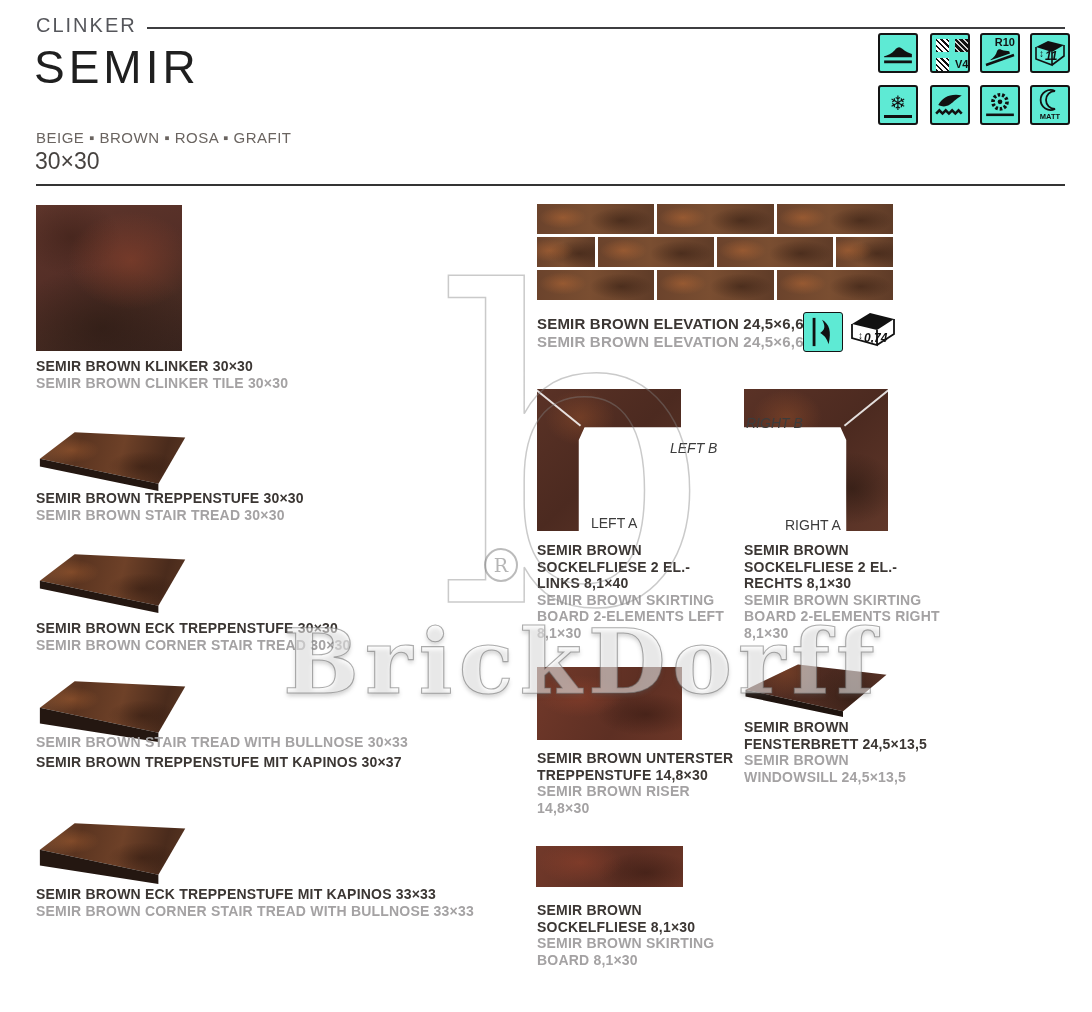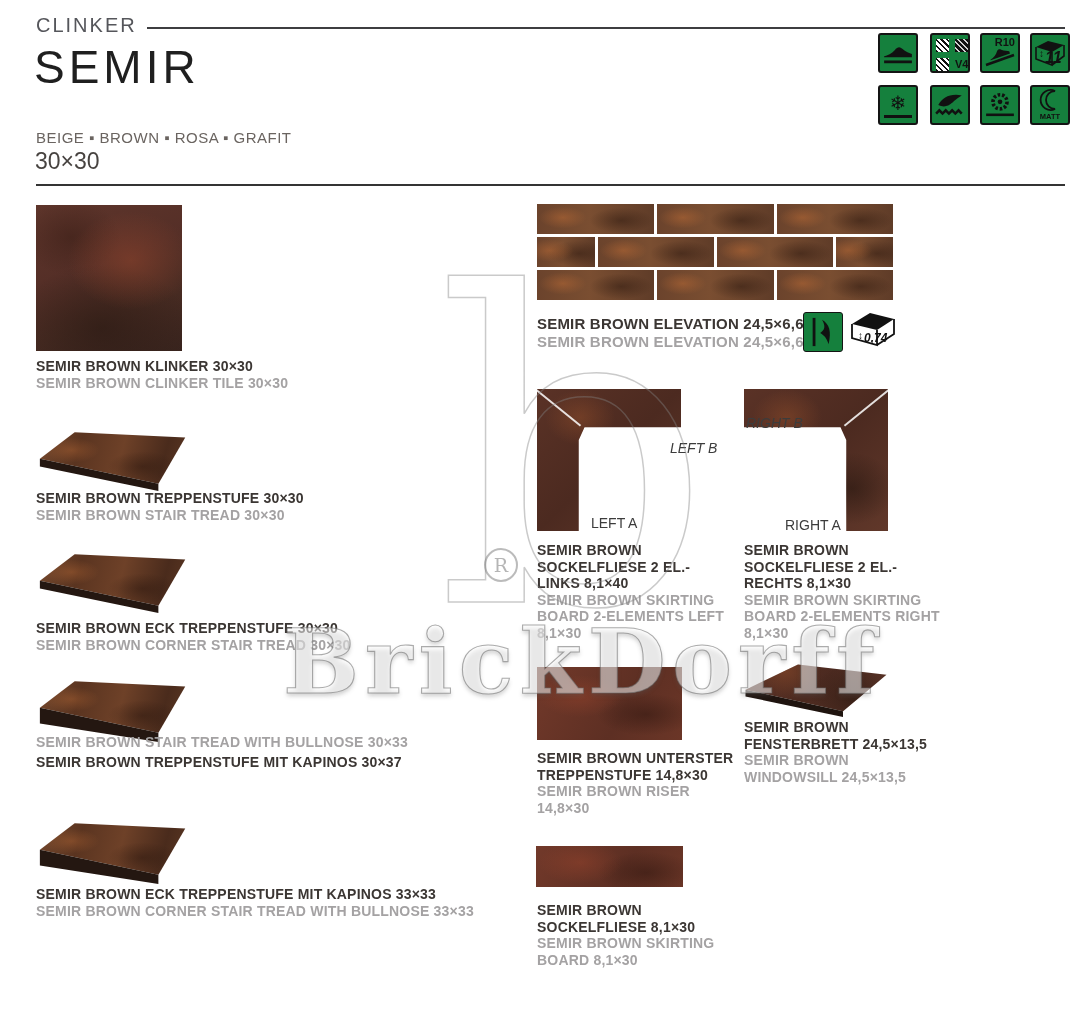--- a/index.html
+++ b/index.html
@@ -10,32 +10,32 @@
   
   .h-category{left:36px;top:14px;font-size:20px;font-weight:500;letter-spacing:2px;color:#55565b;}
   .h-rule{left:147px;top:27px;width:918px;height:2px;background:#3e3e40;}
   .h-series{left:34px;top:40px;font-size:46px;font-weight:500;letter-spacing:4px;color:#1f1f1f;}
   .h-colors{left:36px;top:129px;font-size:15px;font-weight:500;letter-spacing:.5px;color:#6a6460;}
   .h-size{left:35px;top:148px;font-size:23px;font-weight:500;color:#474340;}
   .h-divider{left:36px;top:184px;width:1029px;height:2px;background:#343434;}
 
   
   .badge{position:absolute;width:40px;height:40px;border:2px solid #141414;border-radius:3px;
-         background:#15803d;box-sizing:border-box;}
+         background:#5eead4;box-sizing:border-box;}
   .badge svg{position:absolute;left:50%;top:50%;transform:translate(-50%,-50%);}
   .badge .glyph{position:absolute;left:50%;top:44%;transform:translate(-50%,-50%);font-size:20px;color:#111;}
   .badge .underbar{position:absolute;left:4px;right:4px;bottom:5px;height:2.6px;background:#111;}
   .v4grid{position:absolute;left:4px;top:4px;width:28px;height:28px;display:grid;
           grid-template-columns:13px 13px;grid-template-rows:13px 13px;gap:6px;}
   .v4grid i{display:block;}
   .hatch{background:repeating-linear-gradient(45deg,#111 0 1.6px,#fff 1.6px 4px);}
   .dots{background:repeating-linear-gradient(45deg,#111 0 2.4px,#cfcfcf 2.4px 4px);}
   .v4txt{font-size:11px;font-weight:bold;color:#111;line-height:13px;text-align:center;}
   .r10txt{position:absolute;right:3px;top:1px;font-size:11px;font-weight:bold;color:#111;}
-  .thick-num{position:absolute;left:13px;top:14px;font-size:16px;font-weight:bold;color:#111;font-style:italic;}
+  .thick-num{position:absolute;left:13px;top:14px;font-size:12px;font-weight:bold;color:#111;font-style:italic;}
   .updown{position:absolute;left:7px;top:13px;font-size:10px;font-weight:bold;color:#111;}
   .matt-txt{position:absolute;left:0;right:0;bottom:2px;text-align:center;font-size:7.5px;font-weight:bold;color:#111;}
 
   
   .tex-tile{background:
       radial-gradient(90px 70px at 65% 38%,rgba(150,70,45,.50),transparent 70%),
       radial-gradient(70px 55px at 24% 22%,rgba(58,30,22,.55),transparent 70%),
       radial-gradient(120px 85px at 45% 84%,rgba(38,23,17,.55),transparent 75%),
       linear-gradient(160deg,#5e352b 0%,#552f27 40%,#472b22 70%,#39241e 100%);}
   .tex-rust{background:

